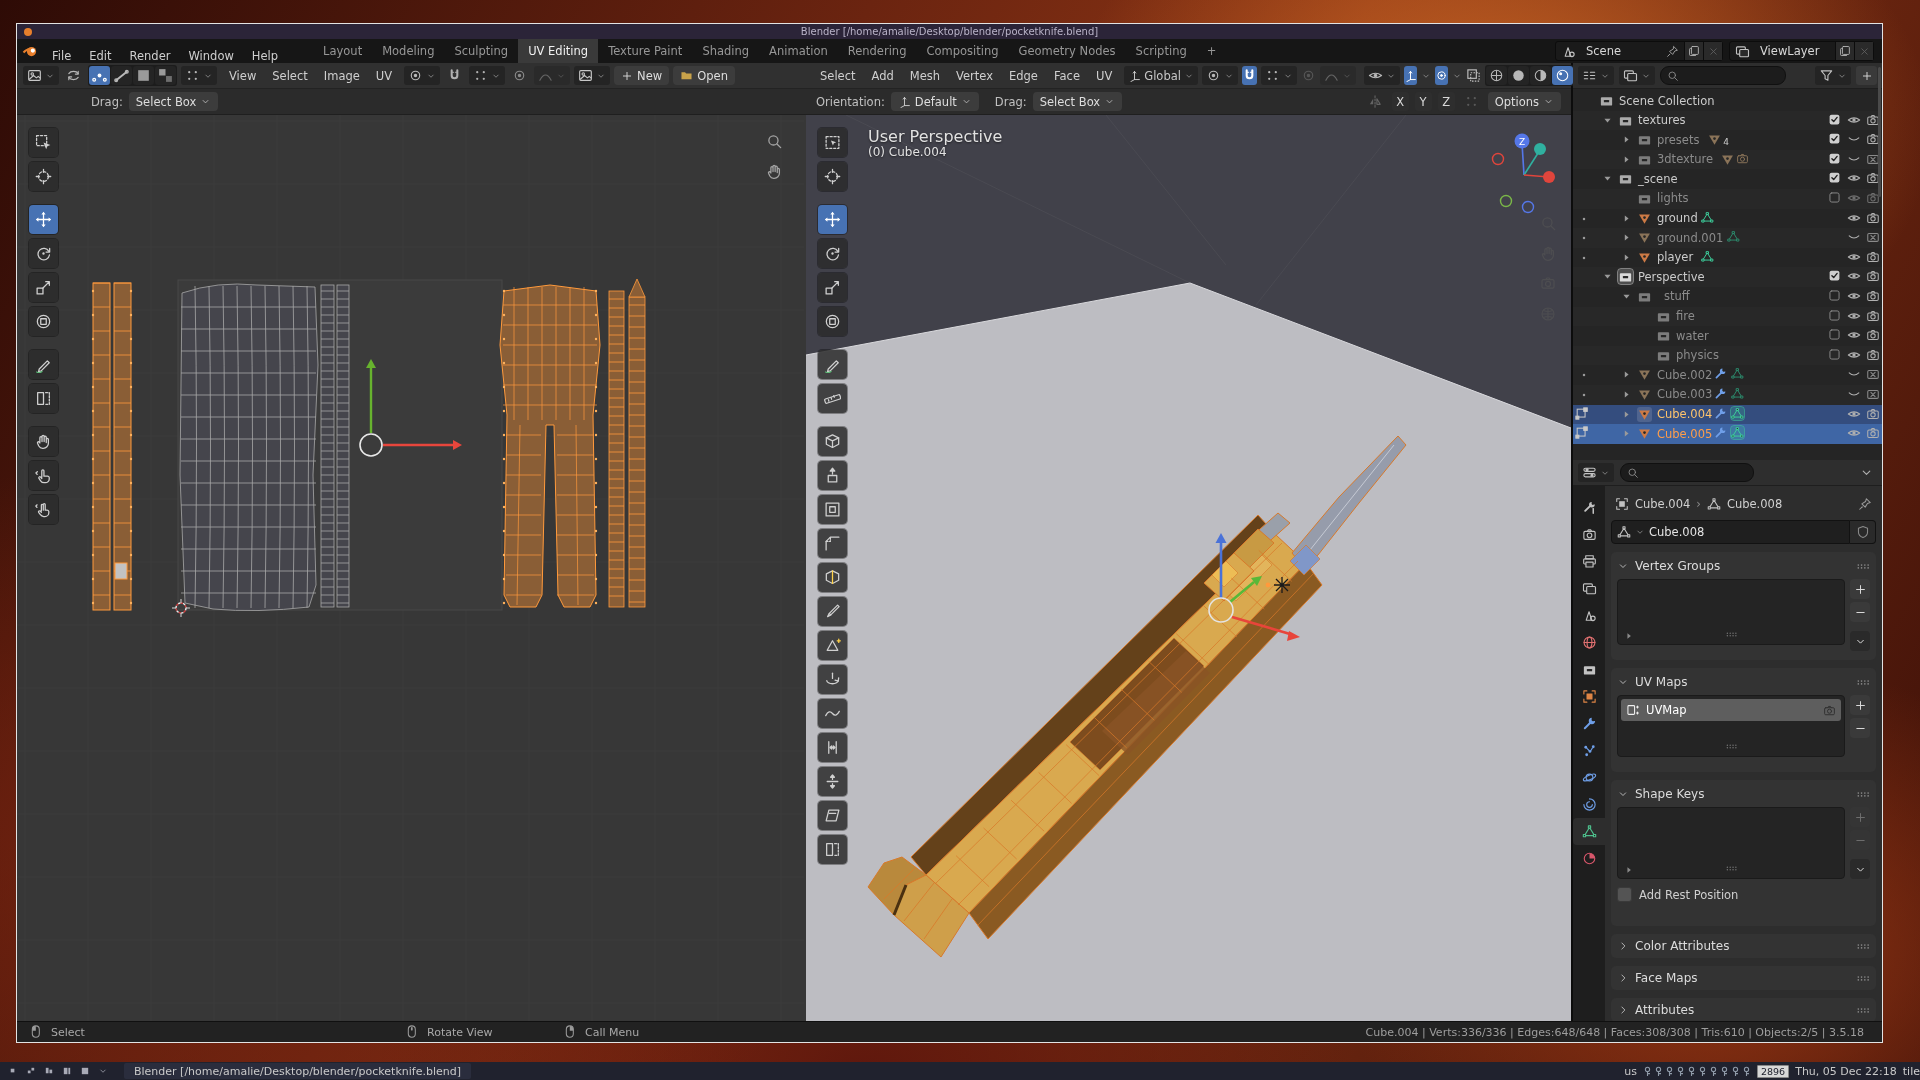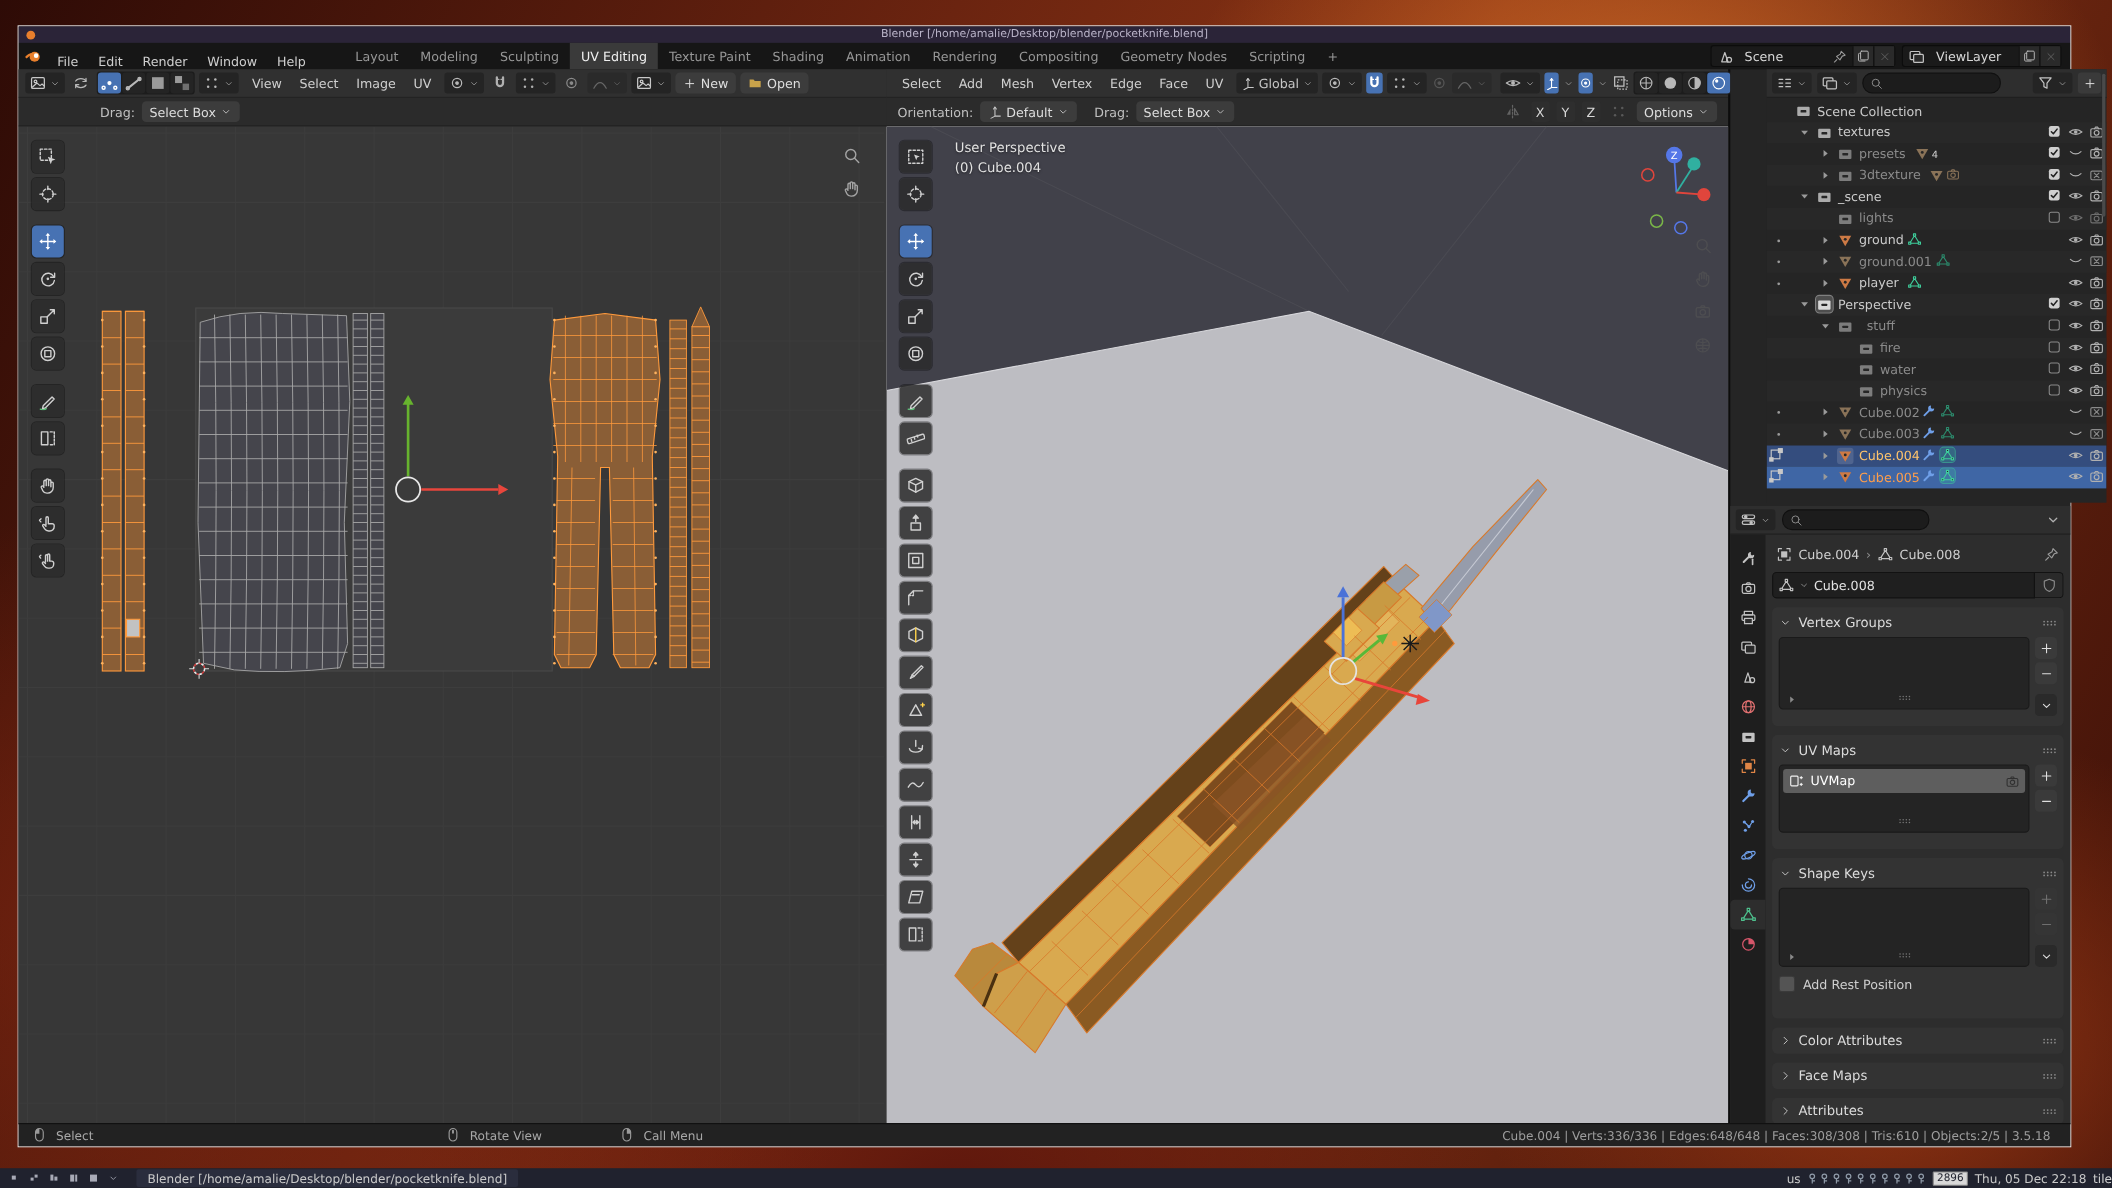--- a/index.html
+++ b/index.html
@@ -51,24 +51,24 @@
   .dimmed{opacity:.42;}
   .menuset{display:flex;}
   .menuset .mitem{padding:0 8px;}
   
   .toolcol{position:absolute;display:flex;flex-direction:column;gap:5px;}
   .toolbtn{width:29px;height:29px;border-radius:4px;background:#2b2b2bd9;display:flex;align-items:center;justify-content:center;box-shadow:0 0 0 1px #00000055;}
   .toolbtn.on{background:#4772b3;}
   .gapper{height:4px;}
   .floatico{position:absolute;opacity:.62;}
   
-  .ovl1{position:absolute;left:62px;top:12px;color:#e2e2e2;font-size:12px;text-shadow:0 1px 2px #00000088;text-align:right;}
+  .ovl1{position:absolute;left:62px;top:12px;color:#e2e2e2;font-size:16px;text-shadow:0 1px 2px #00000088;text-align:right;}
   .ovl2{position:absolute;left:62px;top:30px;color:#e2e2e2;font-size:12px;text-shadow:0 1px 2px #00000088;}
   
-  #outliner{position:absolute;left:0;top:0;width:309px;height:394px;background:#252525;margin-left:33px;}
+  #outliner{position:absolute;left:0;top:0;width:309px;height:394px;background:#252525;}
   #outlhdr{position:absolute;left:0;top:0;right:0;height:26px;background:#2e2e2e;border-bottom:1px solid #1e1e1e;display:flex;align-items:center;gap:5px;padding:0 5px;box-sizing:border-box;}
   #outlsearch{display:flex;align-items:center;gap:4px;background:#1c1c1c;border:1px solid #101010;border-radius:9px;height:17px;width:112px;padding:0 6px;color:#888;}
   #outlrows{position:absolute;left:0;top:28px;right:0;bottom:0;overflow:hidden;}
   .orow{position:relative;height:19.6px;}
   .orow.stripe{background:#282828;}
   .orow.sel{background:#344d7e;}
   .orow.act{background:#3f66a5;}
   .orow .olabel{position:absolute;top:2.5px;font-size:11.5px;color:#cbcbcb;white-space:nowrap;}
   .orow .olabel.dim{color:#8b8b8b;}
   .orow .olabel.orangeA{color:#ffc46c;}

